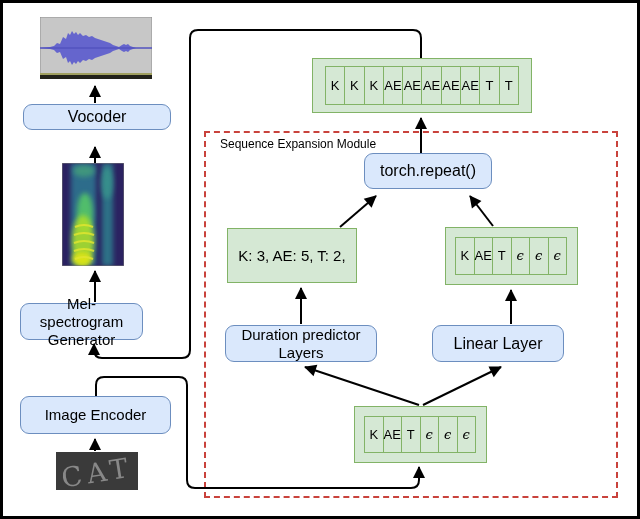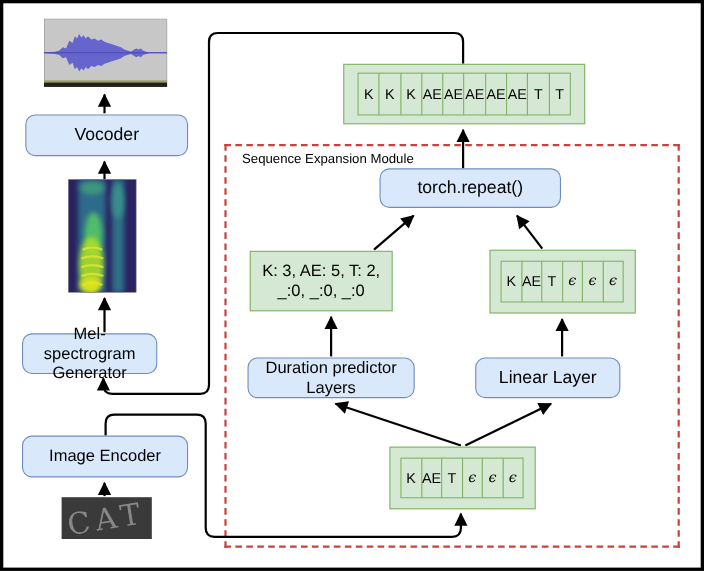--- a/index.html
+++ b/index.html
@@ -24,24 +24,24 @@
   #seq-module{position:absolute;left:204px;top:131px;width:414px;height:367px;box-sizing:border-box;
         border:2px dashed var(--module_stroke,#c9423c);z-index:0;}
   #seq-module-label{position:absolute;left:14px;top:4px;font-size:12px;color:#000000;white-space:nowrap;}
   #waveform-img{position:absolute;left:40px;top:17px;width:112px;height:62px;z-index:2;}
   #spectrogram-img{position:absolute;left:62px;top:163px;width:62px;height:103px;z-index:2;}
   #cat-img{position:absolute;left:56px;top:452px;width:82px;height:38px;background:#3a3a3a;
         overflow:hidden;z-index:2;display:flex;align-items:center;justify-content:center;}
   #cat-img span{color:#969696;font-family:"DejaVu Serif",serif;font-size:27px;letter-spacing:5px;
         transform:rotate(-9deg) translateY(1px);opacity:.85;}
   
-  #vocoder{left:23px;top:104px;width:148px;height:38px;}
+  #vocoder{left:23px;top:104px;width:148px;height:26px;}
   #melgen{left:20px;top:303px;width:123px;height:37px;padding:0 8px;}
   #encoder{left:20px;top:396px;width:151px;height:38px;}
-  #torchrepeat{left:345px;top:153px;width:165px;height:36px;text-align:center;}
+  #torchrepeat{left:364px;top:153px;width:128px;height:36px;text-align:center;}
   #durations{left:227px;top:228px;width:130px;height:55px;flex-direction:column;}
   #duration-pred{left:225px;top:325px;width:152px;height:37px;padding:0 6px;}
   #linear{left:432px;top:325px;width:132px;height:37px;}
   #topseq{left:312px;top:58px;width:220px;height:55px;}
   #topseq .strip{left:12px;right:12px;top:7px;bottom:7px;}
   #midseq{left:445px;top:227px;width:133px;height:58px;}
   #midseq .strip{left:9px;right:10px;top:9px;bottom:9px;}
   #botseq{left:354px;top:406px;width:133px;height:57px;}
   #botseq .strip{left:9px;right:10px;top:9px;bottom:9px;}
 </style>
@@ -119,21 +119,20 @@
 
   <div id="vocoder" class="node blue fs16">Vocoder</div>
   <div id="melgen" class="node blue fs15">Mel-spectrogram Generator</div>
   <div id="encoder" class="node blue fs15">Image Encoder</div>
   <div id="torchrepeat" class="node blue fs16">torch.repeat()</div>
   <div id="duration-pred" class="node blue fs15">Duration predictor Layers</div>
   <div id="linear" class="node blue fs16">Linear Layer</div>
 
   <div id="durations" class="node greenbox fs15">
     <div>K: 3, AE: 5, T: 2,</div>
-    <div>_:0, _:0, _:0</div>
   </div>
 
   <div id="topseq" class="node tokenbox">
     <div class="strip">
         <span class="cell">K</span>
         <span class="cell">K</span>
         <span class="cell">K</span>
         <span class="cell">AE</span>
         <span class="cell">AE</span>
         <span class="cell">AE</span>

